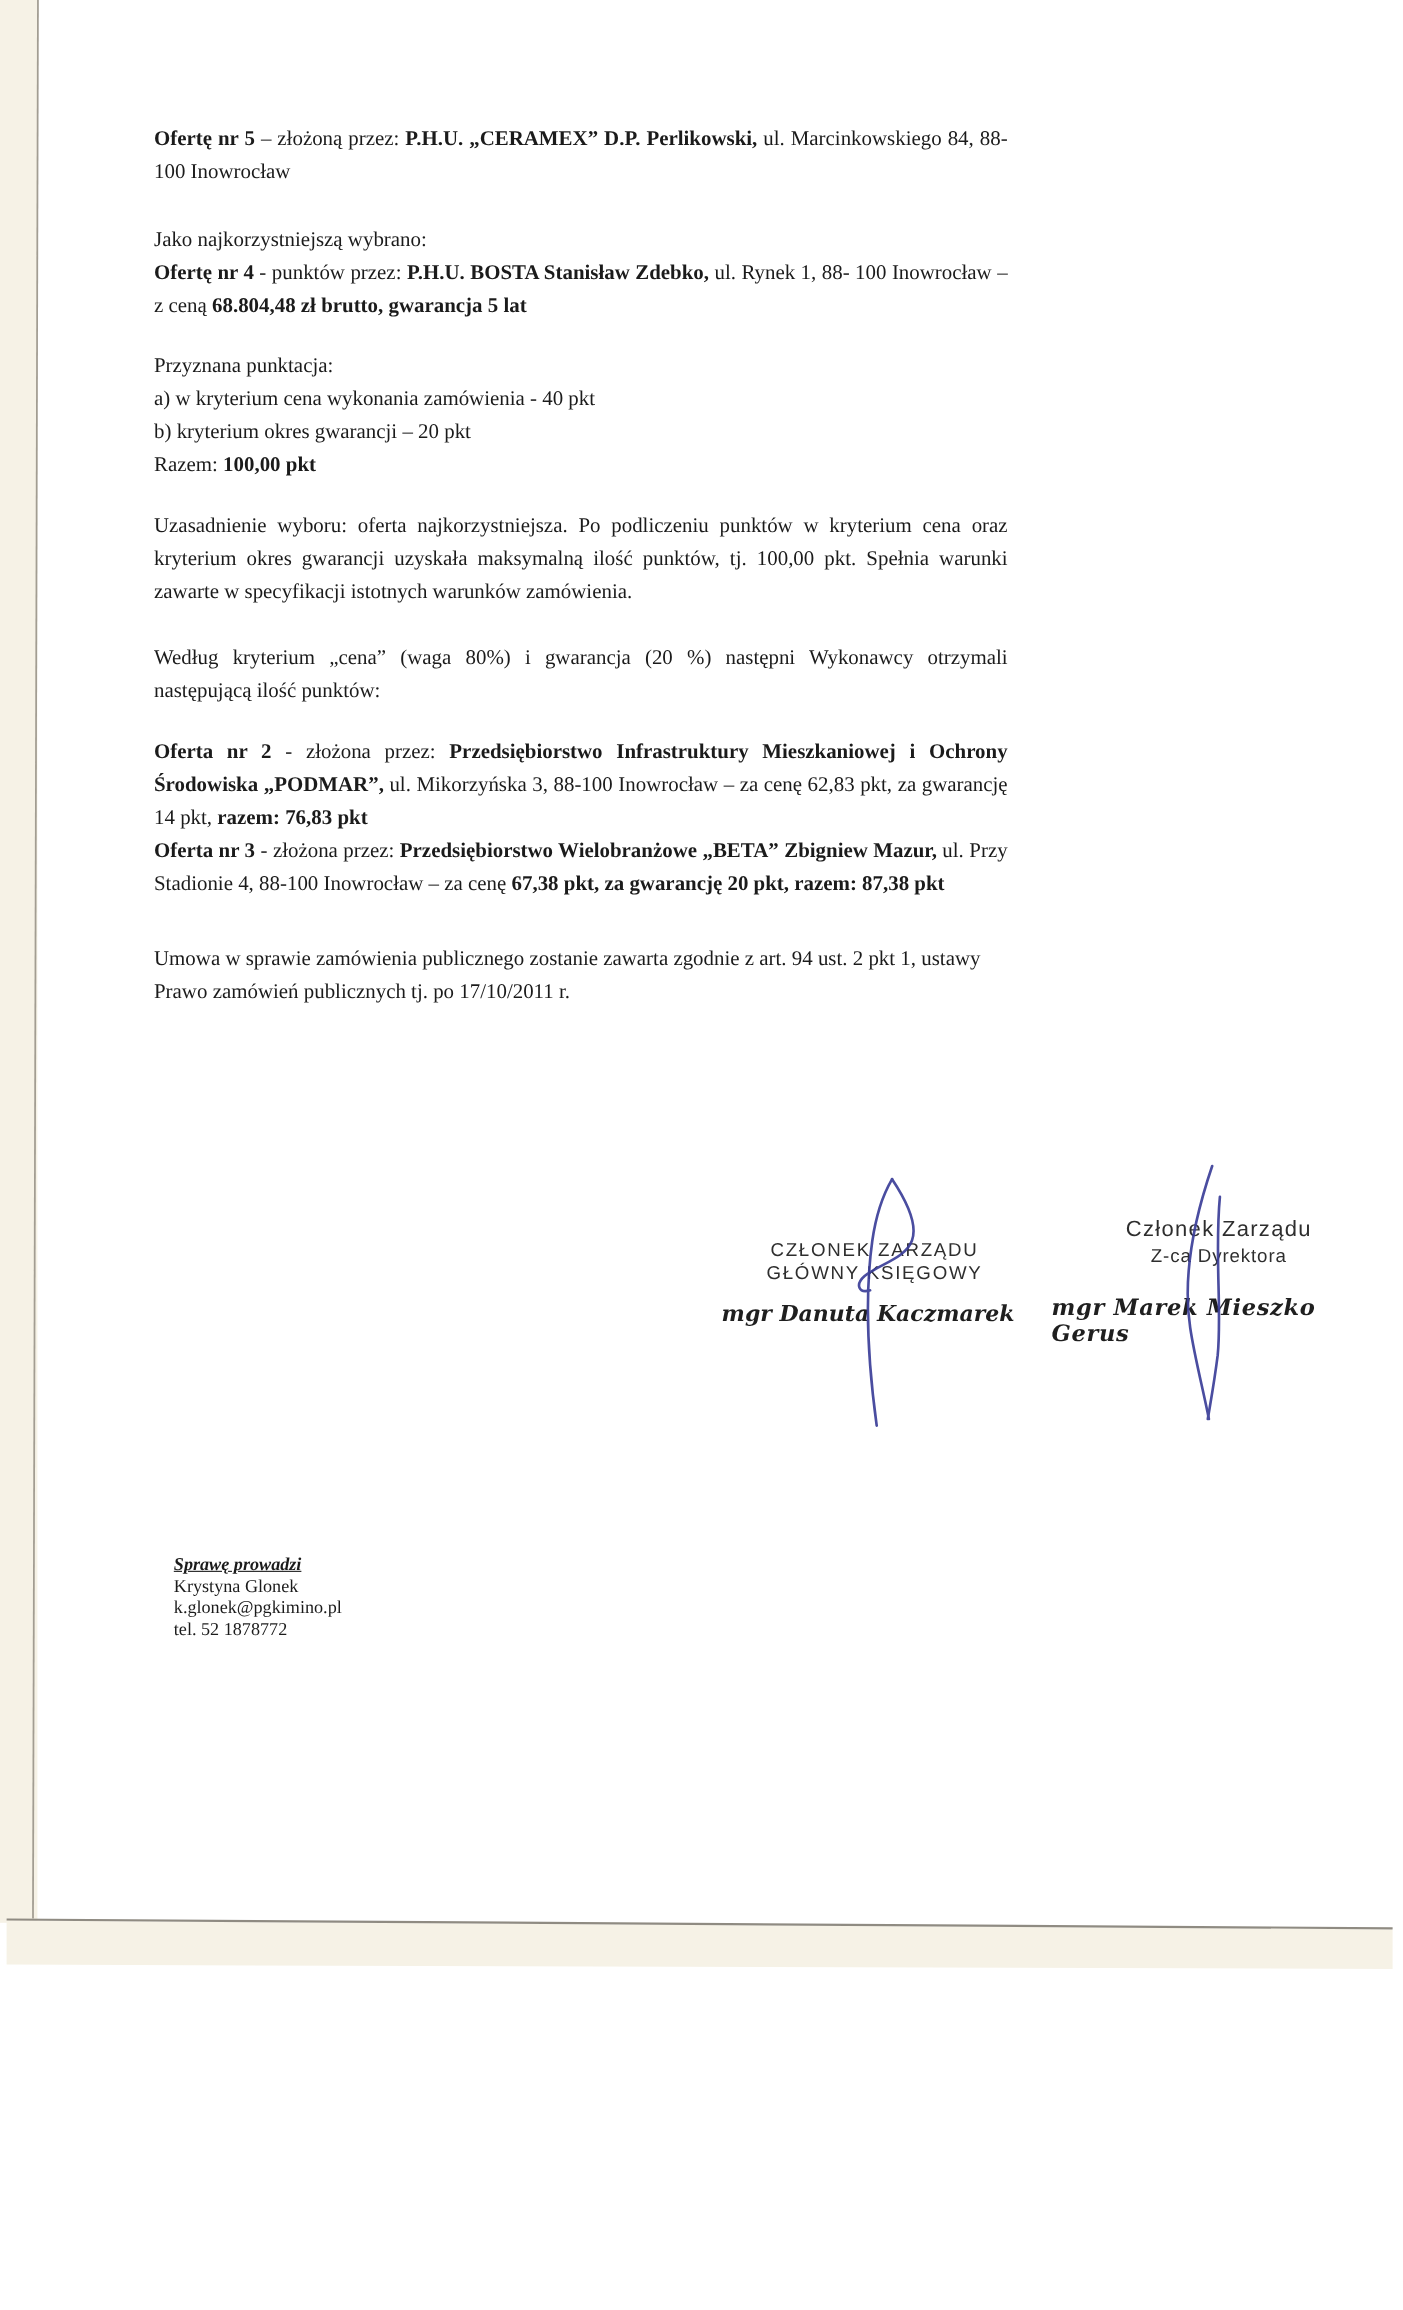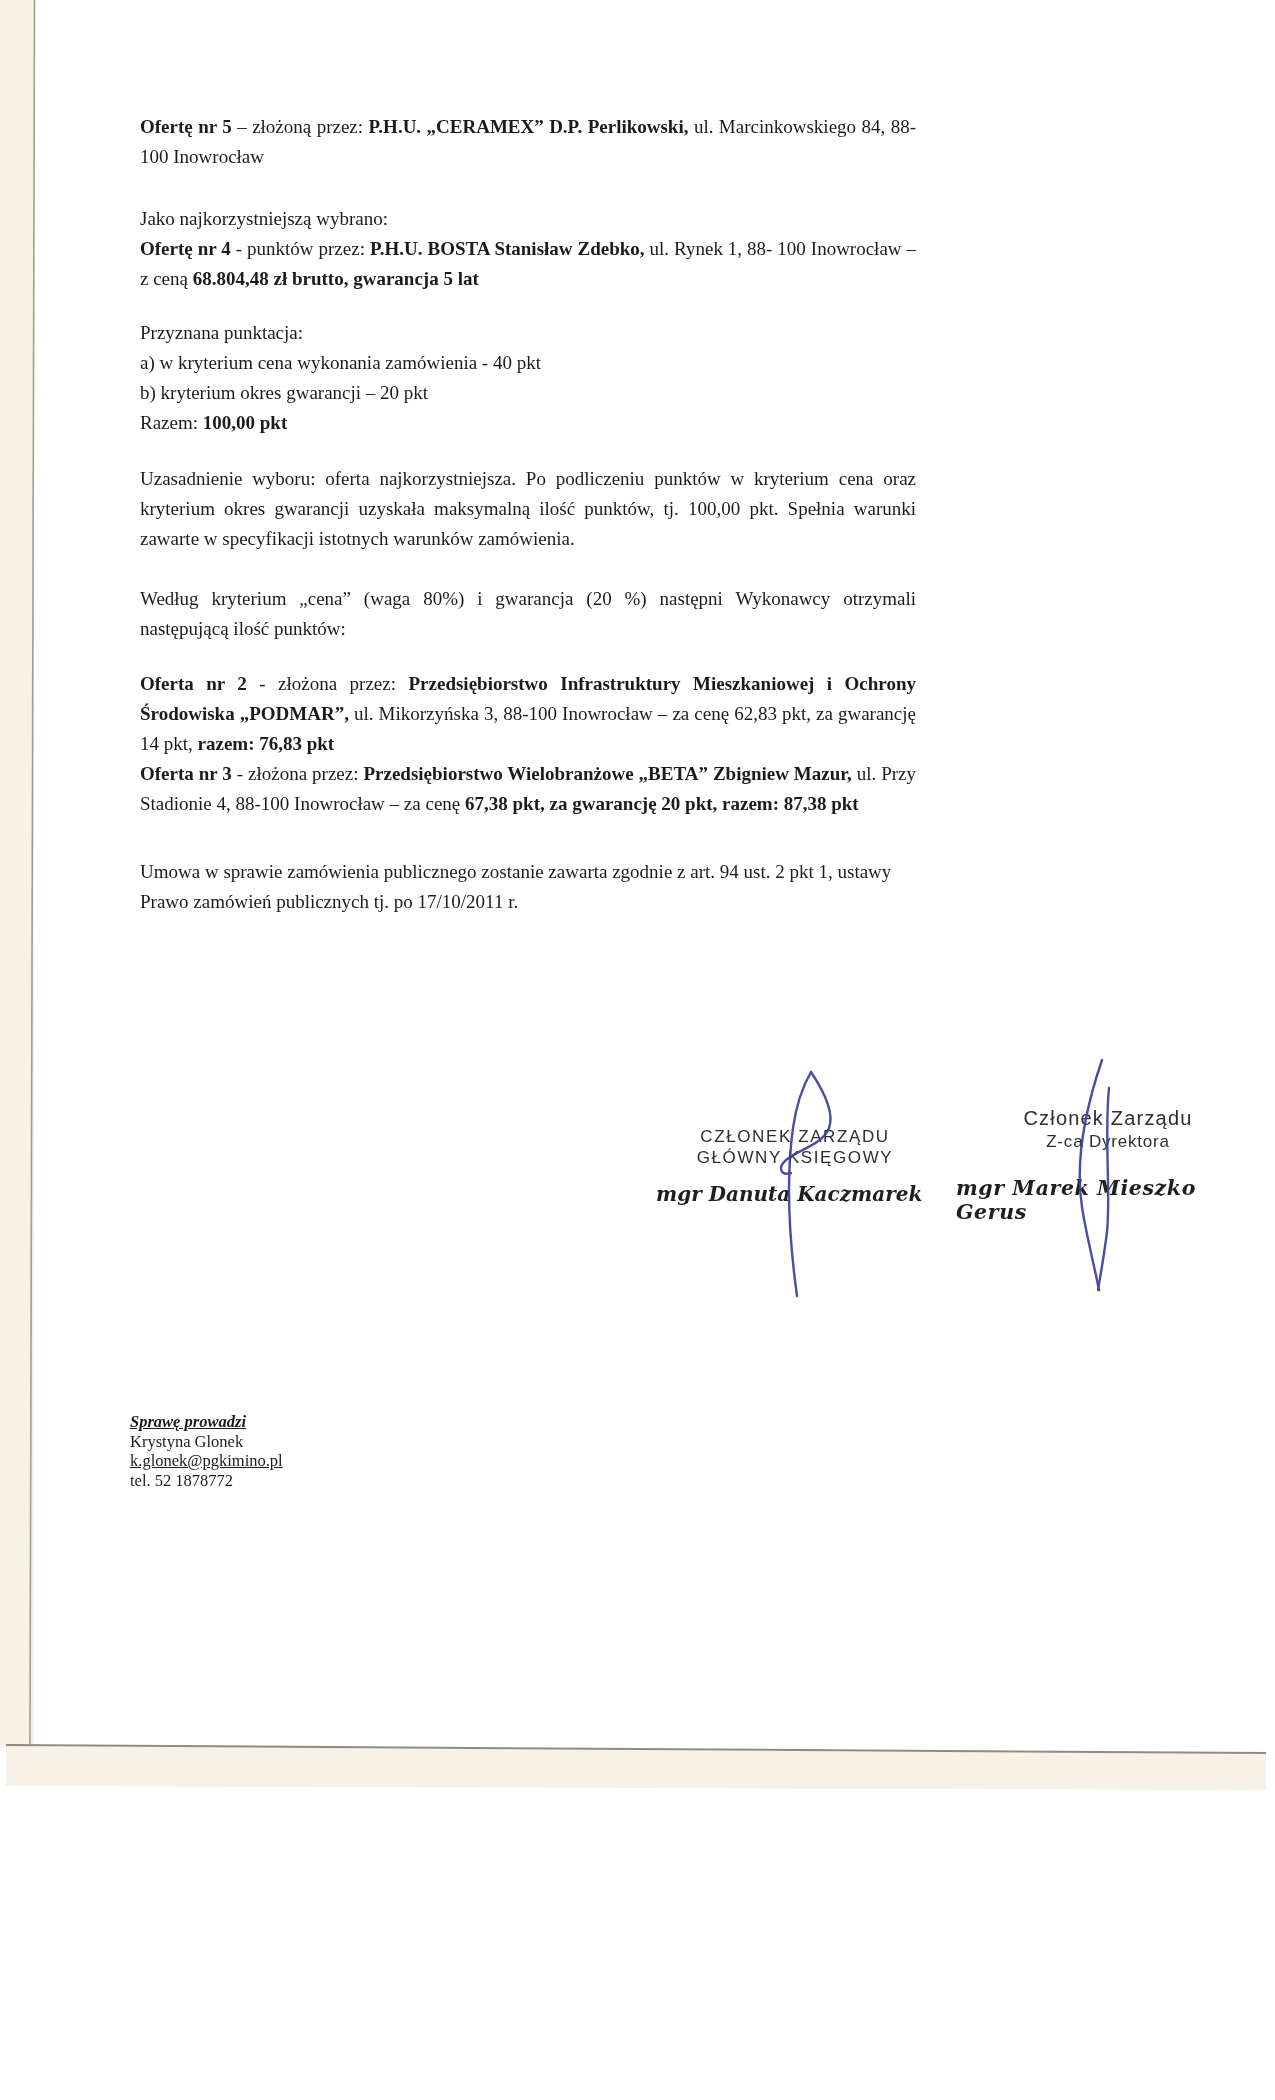--- a/index.html
+++ b/index.html
@@ -34,25 +34,25 @@
   .stamp-right .l2{font-size:17px;letter-spacing:0.8px;}
   .script-name{
     position:absolute;z-index:1;text-align:left;color:#1f1f1f;
     font-family:"DejaVu Serif", serif;font-style:italic;font-weight:bold;
   }
   .name-left{left:656px;top:1182px;width:286px;font-size:20px;}
   .name-right{left:956px;top:1176px;width:306px;font-size:20.5px;letter-spacing:0.6px;}
   .pen-layer{position:absolute;left:0;top:0;z-index:3;pointer-events:none;}
   
   .footer{
-    position:absolute;left:130px;top:1412px;z-index:2;
+    position:absolute;left:158px;top:1412px;z-index:2;
     font-size:16.5px;line-height:19.5px;color:#1b1b1b;
   }
   .footer .heading{font-weight:bold;font-style:italic;text-decoration:underline;}
-  .footer .email{text-decoration:underline;}
+  .footer .email{}
 </style>
 </head>
 <body>
 
 <svg class="scan-layer" width="1275" height="2100" aria-hidden="true">
   <rect x="0" y="0" width="34" height="1748" fill="#f6f2e6"></rect>
   <line x1="34.5" y1="0" x2="30" y2="1744" stroke="#a29d92" stroke-width="1.6"></line>
   <polygon points="6,1746 1266,1754 1266,1790 6,1786" fill="#f6f2e6"></polygon>
   <line x1="6" y1="1745" x2="1266" y2="1753" stroke="#8f8b82" stroke-width="2"></line>
 </svg>

